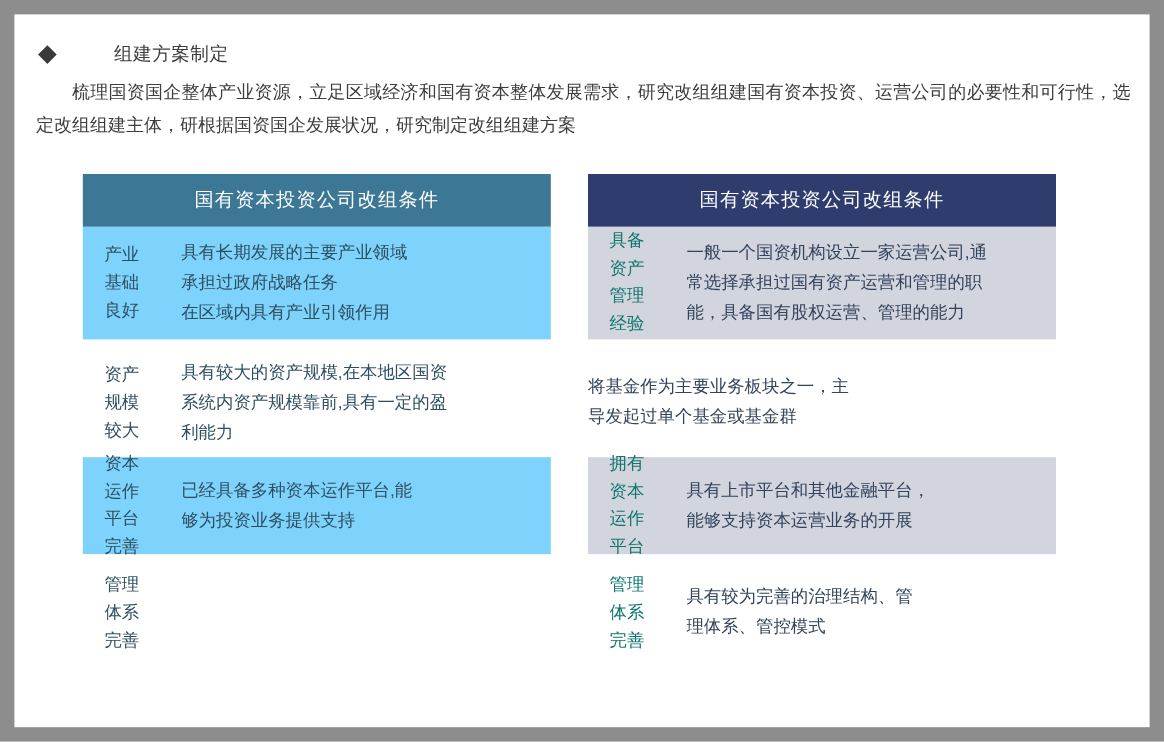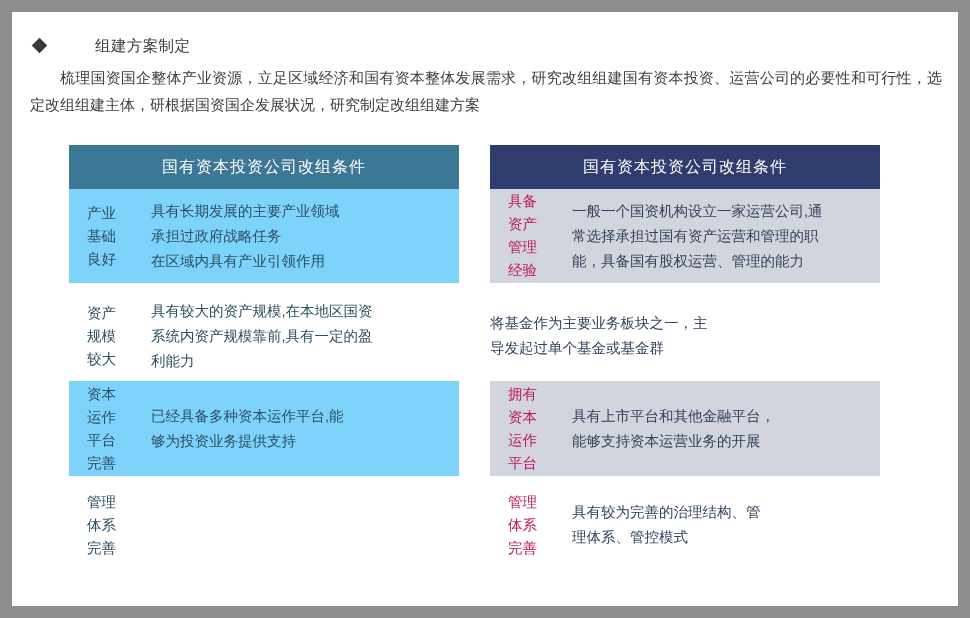--- a/index.html
+++ b/index.html
@@ -105,35 +105,35 @@
 
   .cond-label {
     flex: 0 0 auto;
     width: 82px;
     padding-left: 18px;
     font-size: 14.5px;
     line-height: 23px;
     color: #2e4f61;
     white-space: pre-line;
   }
-  .right .cond-label { color: #be185d; }
+  .right .cond-label { color: #0f766e; }
 
   .cond-desc {
     flex: 1 1 auto;
     padding-right: 14px;
     font-size: 14.5px;
     line-height: 25px;
     color: #2e4f61;
     white-space: pre-line;
   }
   .right .cond-desc { color: #33435c; }
 
   .r1 { height: 94px; }
   .r2 { height: 90px; }
-  .r3 { height: 95px; }
+  .r3 { height: 81px; }
   .r4 { height: 98px; }
 </style>
 </head>
 <body>
 
 <div id="slide-frame">
 
   <div class="heading-row">
     <span class="bullet-diamond"></span>
     <span class="heading-title">组建方案制定</span>

